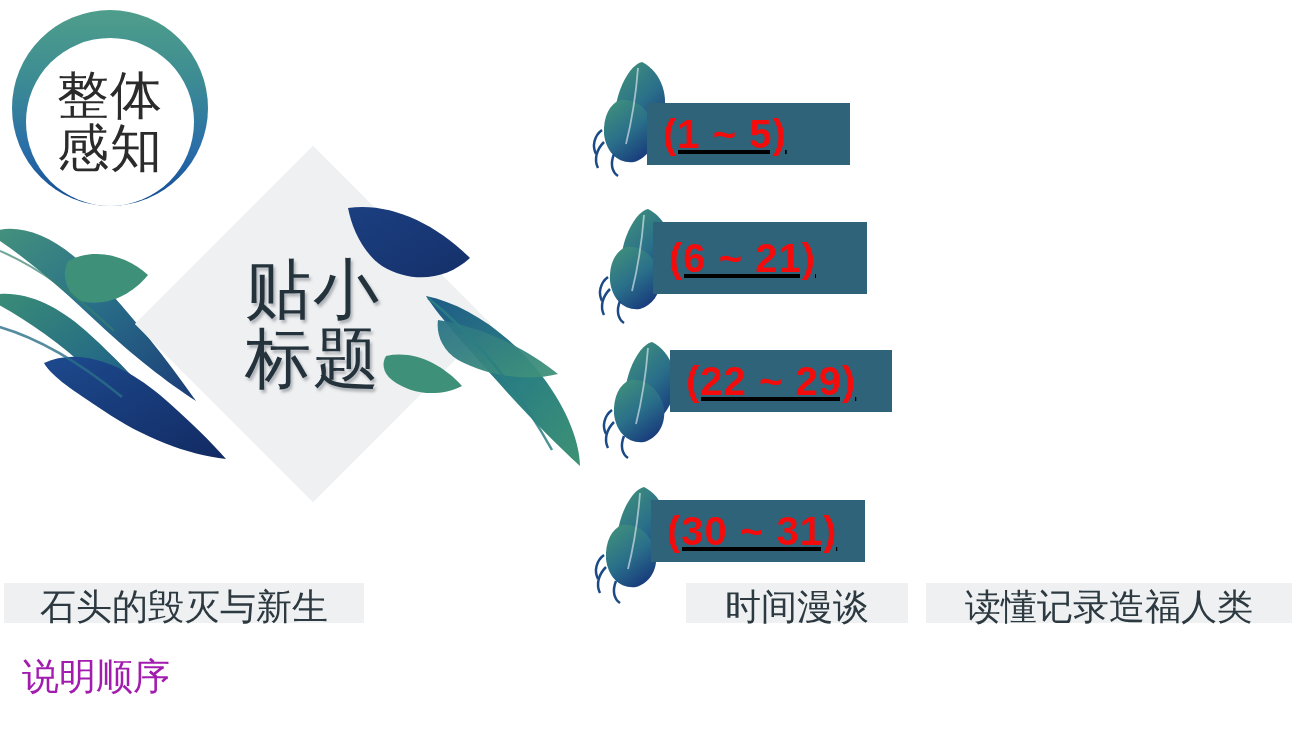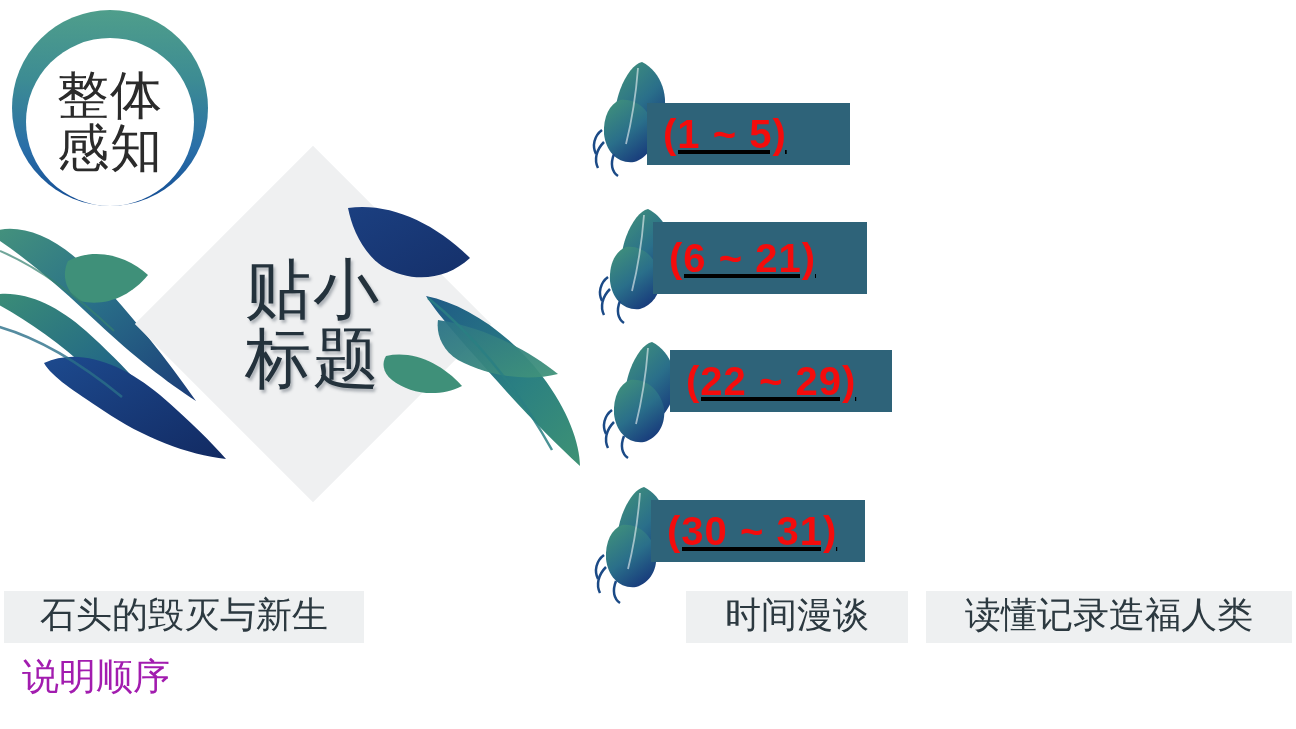--- a/index.html
+++ b/index.html
@@ -126,22 +126,22 @@
   #caption-row {
     position: absolute;
     left: 0;
     top: 583px;
     width: 1296px;
     height: 48px;
     z-index: 45;
   }
   .caption {
     position: absolute;
-    top: 8px;
-    height: 52px;
+    top: 0;
+    height: 40px;
     background: #eef0f1;
     color: #2c3940;
     font-size: 36px;
     line-height: 48px;
     white-space: nowrap;
     text-align: center;
   }
   #caption-1 { left: 4px;   width: 360px; }
   #caption-2 { left: 382px; width: 286px; }
   #caption-3 { left: 686px; width: 222px; }

